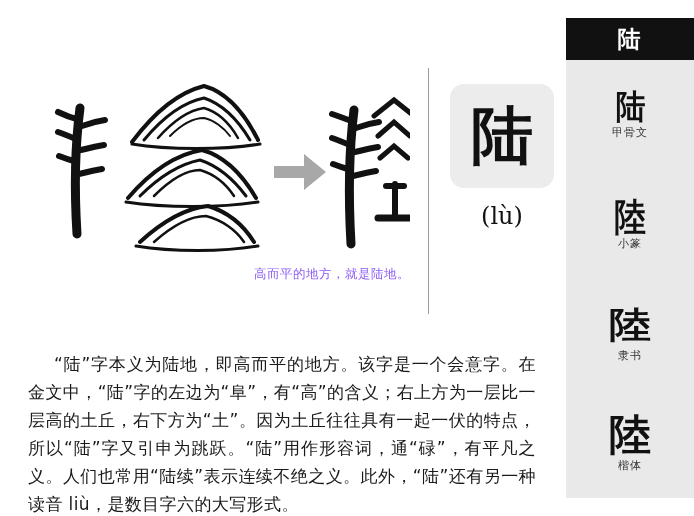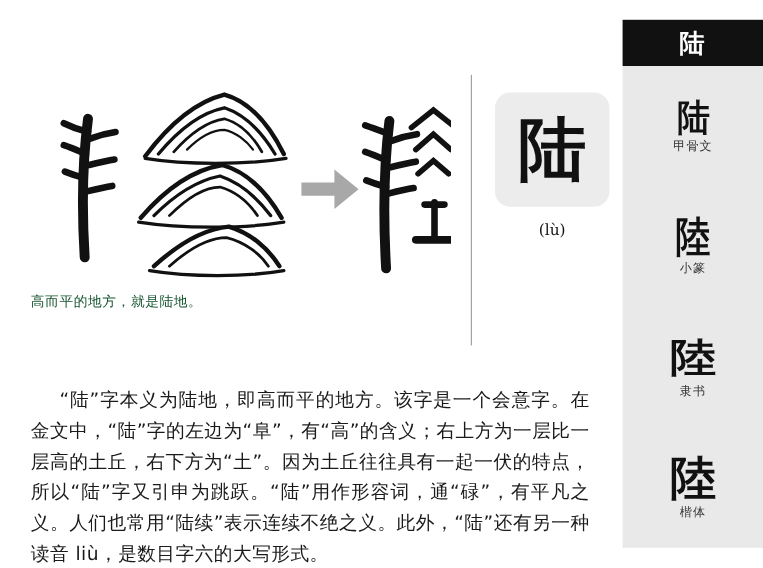--- a/index.html
+++ b/index.html
@@ -111,43 +111,43 @@
   #modern-char {
     font-family: "DejaVu Serif", serif;
     font-size: 62px;
     font-weight: bold;
     color: #111111;
     line-height: 1;
   }
   #modern-pinyin {
     margin-top: 14px;
     font-family: "DejaVu Serif", serif;
-    font-size: 14px;
+    font-size: 24px;
     color: #111111;
   }
 
   
   #illustration {
     position: absolute;
     left: 28px;
     top: 66px;
     width: 382px;
     height: 200px;
   }
   #illustration svg { display: block; }
 
   #caption {
     position: absolute;
     left: 28px;
     top: 266px;
     width: 382px;
-    text-align: left;
+    text-align: right;
     font-family: Liberation Mono, monospace;
     font-size: 12.5px;
-    color: #14532d;
+    color: #8b5cf6;
     letter-spacing: 0.5px;
   }
 
   
   #explanation {
     position: absolute;
     left: 28px;
     top: 350px;
     width: 508px;
     font-family: "DejaVu Sans", sans-serif;

